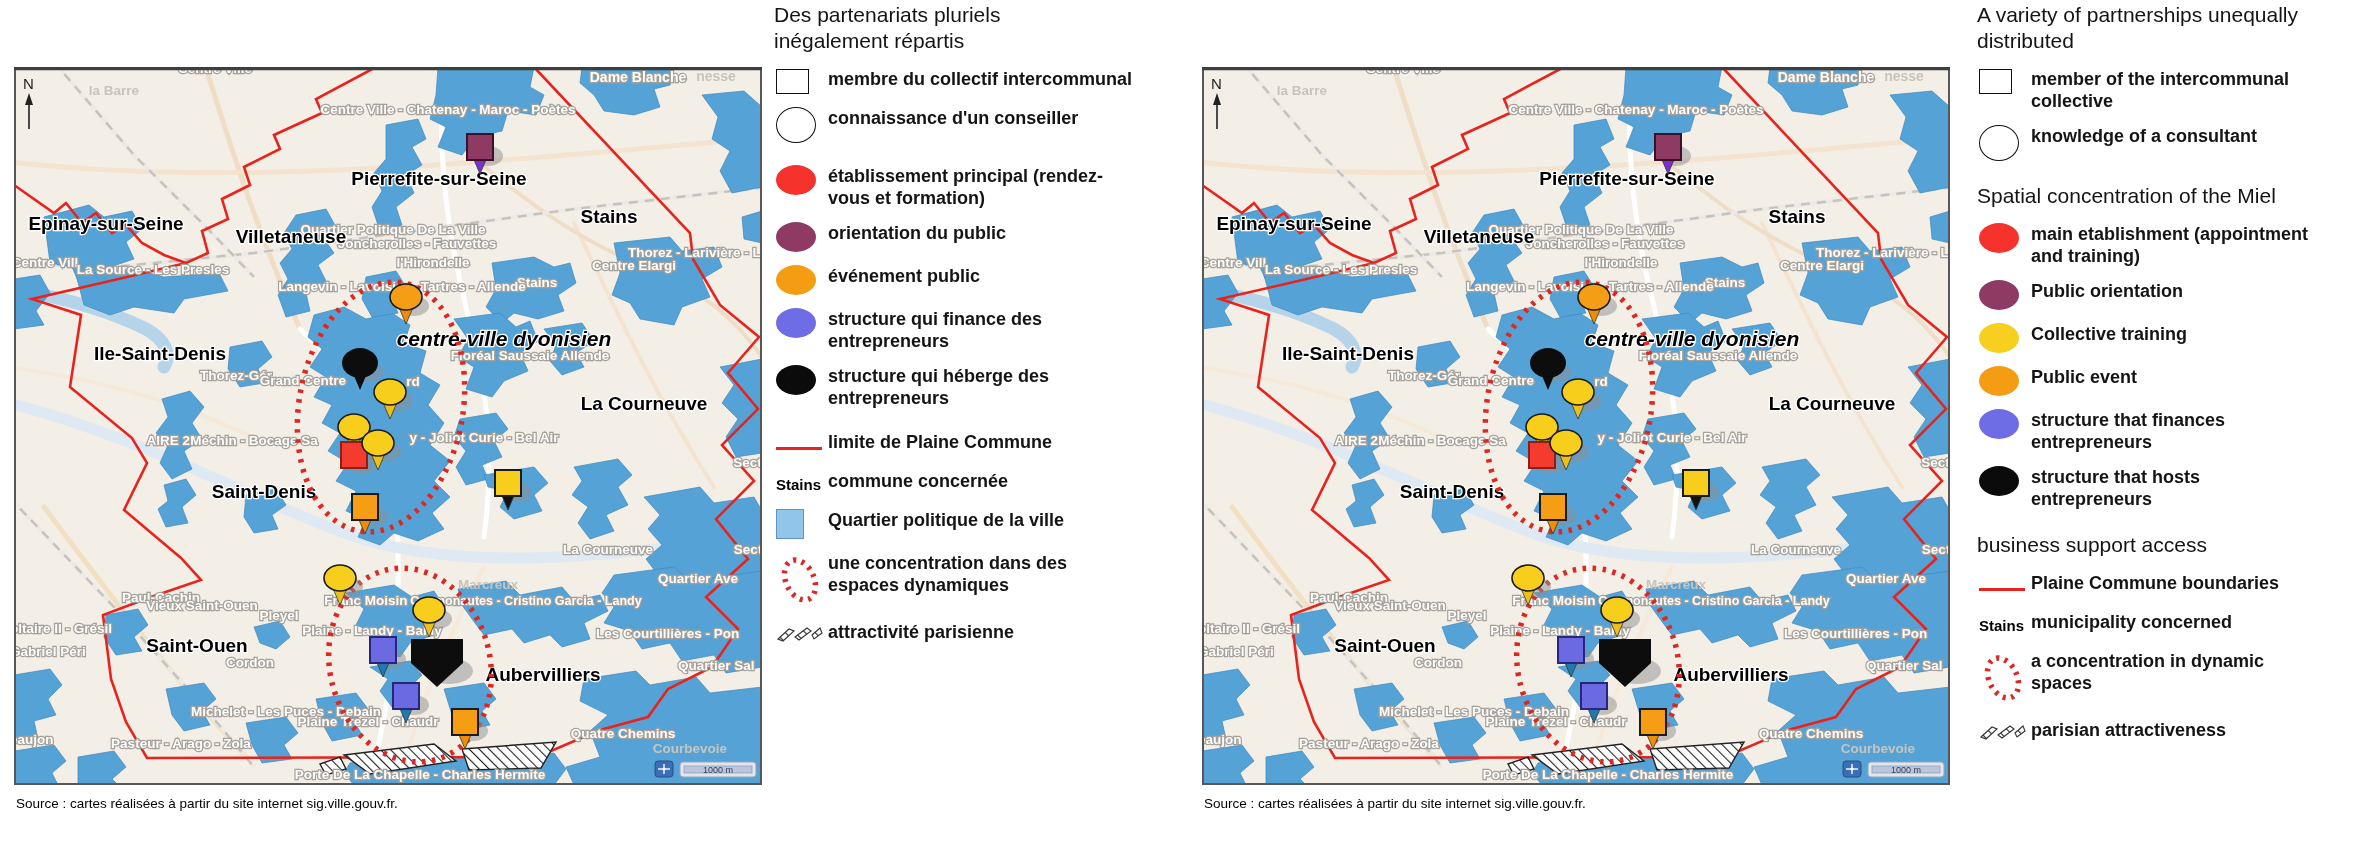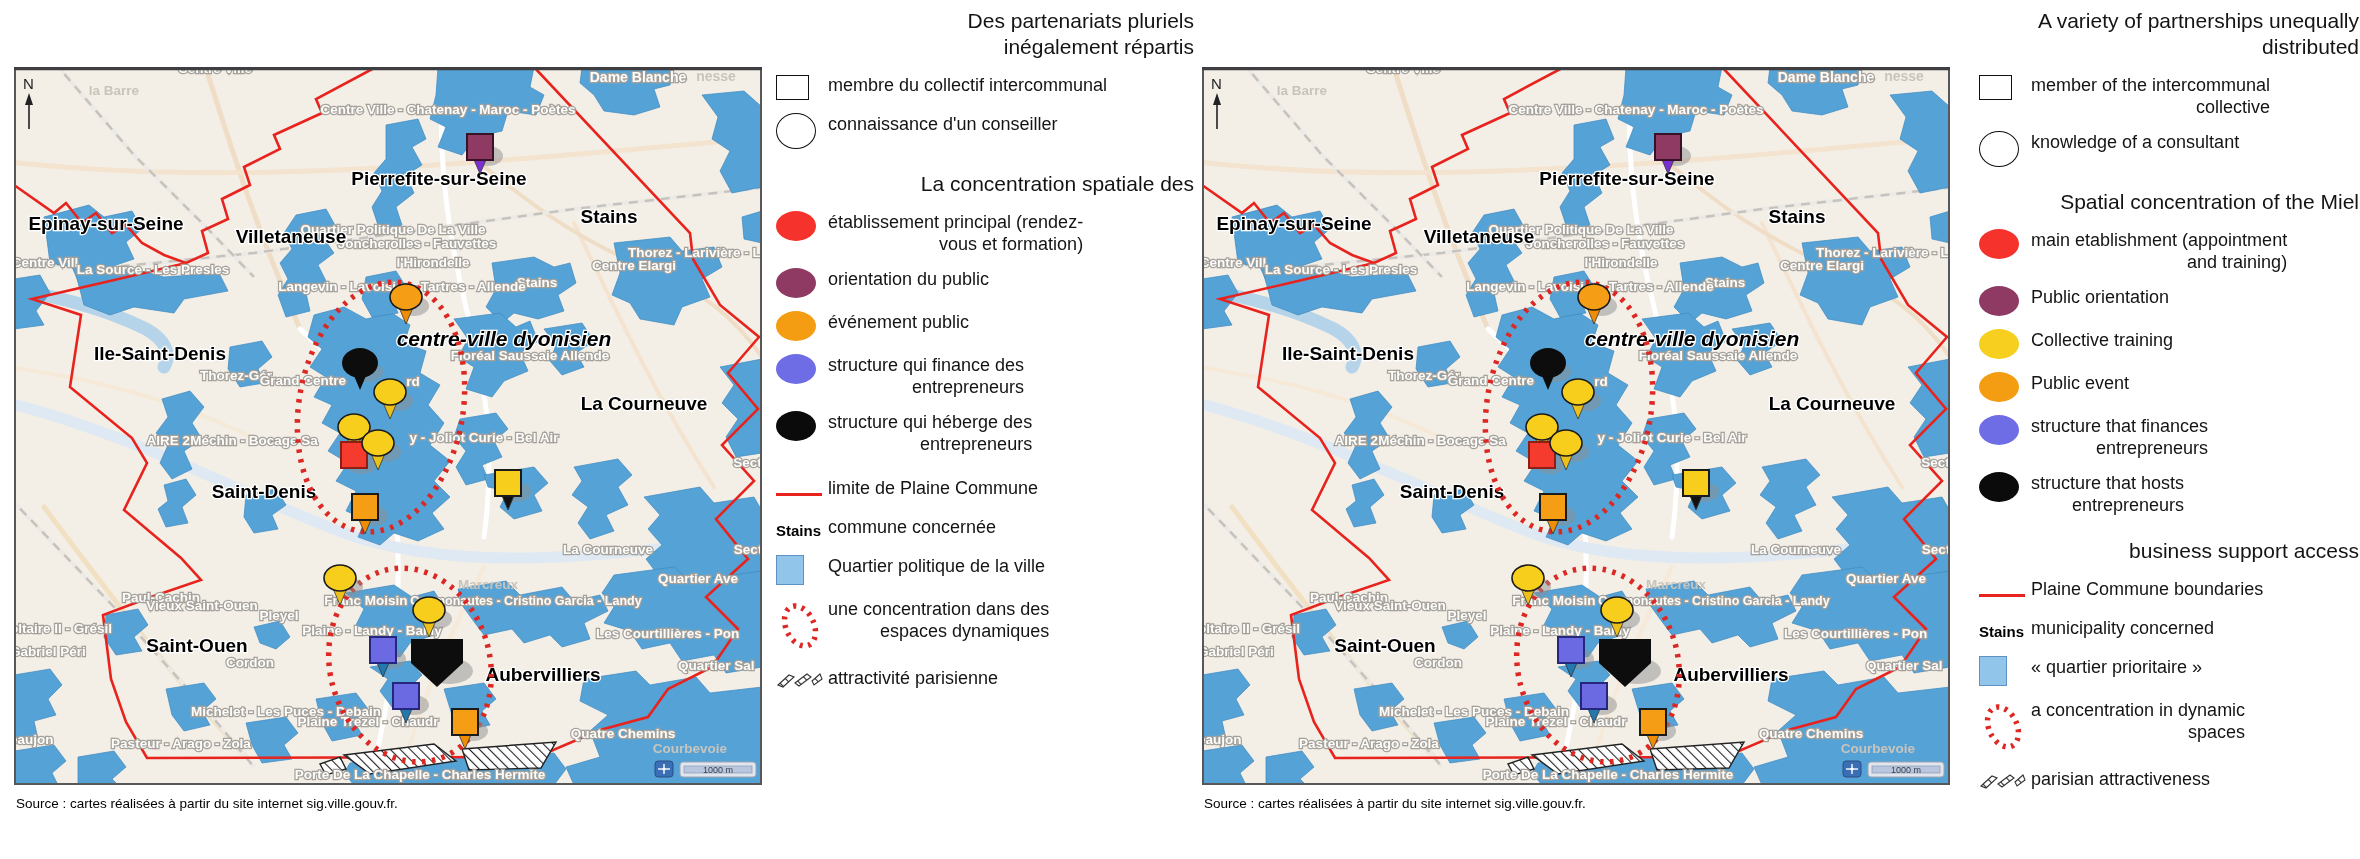--- a/index.html
+++ b/index.html
@@ -3,28 +3,28 @@
 <meta charset="utf-8">
 <style>
   html,body{margin:0;padding:0;background:#ffffff;}
   body{width:2360px;height:859px;position:relative;overflow:hidden;
        font-family:"Liberation Sans",sans-serif;color:#111;}
   .map-panel{position:absolute;top:67px;width:748px;height:718px;}
   .map-panel svg{display:block;overflow:hidden;background:#f3efe7;}
   #map-fr{left:14px;} #map-en{left:1202px;}
   .src{position:absolute;top:753px;font-size:13.5px;color:#000;margin-top:43px;}
   #src-fr{left:16px;} #src-en{left:1204px;}
-  .legend{position:absolute;top:8px;text-align:right;}
+  .legend{position:absolute;top:2px;}
   #legend-fr{left:774px;width:420px;} #legend-en{left:1977px;width:382px;}
   .l-title{font-size:21px;line-height:26px;color:#141414;margin-bottom:14px;white-space:nowrap;}
   .l-sec{margin-top:0;} .l-sec + .l-sec{margin-top:22px;}
   .l-item{display:flex;align-items:flex-start;margin-bottom:13px;}
   .l-icon{width:52px;flex:none;display:flex;justify-content:flex-start;align-items:center;min-height:26px;padding-left:2px;}
   .l-text{font-size:18px;line-height:22px;color:#141414;}
-  .l-text div{white-space:nowrap;}
+  .l-text div{white-space:nowrap;font-weight:bold;}
   .ic-sq{width:31px;height:23px;border:1.7px solid #111;background:#fff;}
   .ic-ci{width:38px;height:34px;border:1.7px solid #111;border-radius:50%;background:#fff;}
   .ic-el{width:40px;height:30px;border-radius:50%;}
   .ic-line{width:46px;height:3px;margin-top:9px;}
   .ic-bsq{width:26px;height:28px;background:#92c5ea;border:1.5px solid #5e92c4;}
   .ic-stains{font-weight:bold;font-size:15px;color:#000;margin-top:2px;}
   
   svg text{font-family:"Liberation Sans",sans-serif;}
   svg .city{font-size:19px;font-weight:bold;fill:#000;stroke:#ffffff;stroke-width:2.6px;paint-order:stroke;}
   svg .cityit{font-size:21px;font-weight:bold;font-style:italic;fill:#000;stroke:#fff;stroke-width:2.6px;paint-order:stroke;}
@@ -520,21 +520,20 @@
         <span class="l-icon">
           <span class="ic-ci"></span>
         </span>
         <div class="l-text">
           <div>connaissance d'un conseiller</div>
         </div>
       </div>
     </div>
     <div class="l-sec">
       <div class="l-title">
-        <div>La concentration spatiale des</div>
       </div>
       <div class="l-item">
         <span class="l-icon">
           <span class="ic-el" style="background:#f5322b"></span>
         </span>
         <div class="l-text">
           <div>établissement principal (rendez-</div>
           <div>vous et formation)</div>
         </div>
       </div>
@@ -724,28 +723,20 @@
       <div class="l-item">
         <span class="l-icon">
           <span class="ic-stains">Stains</span>
         </span>
         <div class="l-text">
           <div>municipality concerned</div>
         </div>
       </div>
       <div class="l-item">
         <span class="l-icon">
-          <span class="ic-bsq"></span>
-        </span>
-        <div class="l-text">
-          <div>« quartier prioritaire »</div>
-        </div>
-      </div>
-      <div class="l-item">
-        <span class="l-icon">
           <svg width="48" height="56" viewBox="0 0 48 56">
             <ellipse cx="24" cy="28" rx="14" ry="21" fill="none" stroke="#dc2723" stroke-width="5.5" stroke-dasharray="3 5.5" transform="rotate(-25 24 28)"></ellipse>
           </svg>
         </span>
         <div class="l-text">
           <div>a concentration in dynamic</div>
           <div>spaces</div>
         </div>
       </div>
       <div class="l-item">

